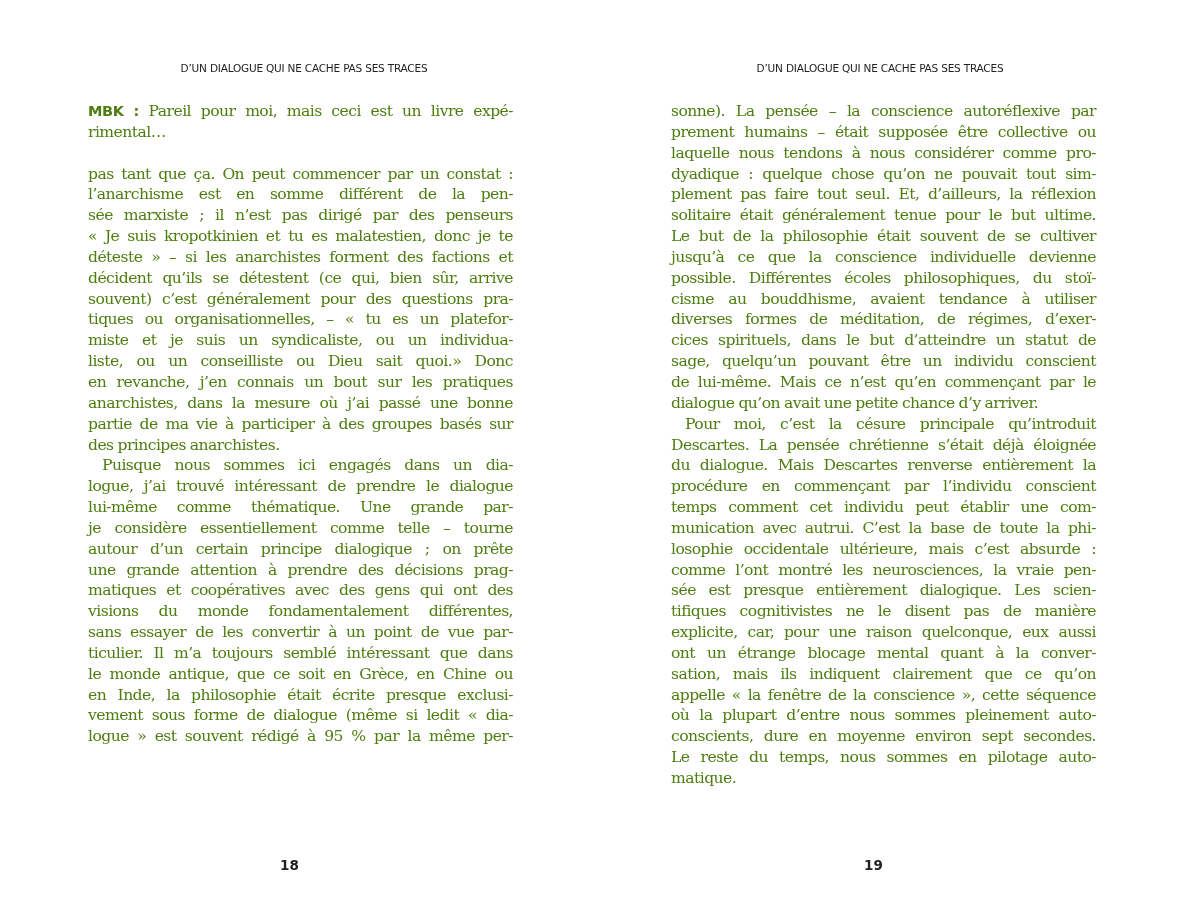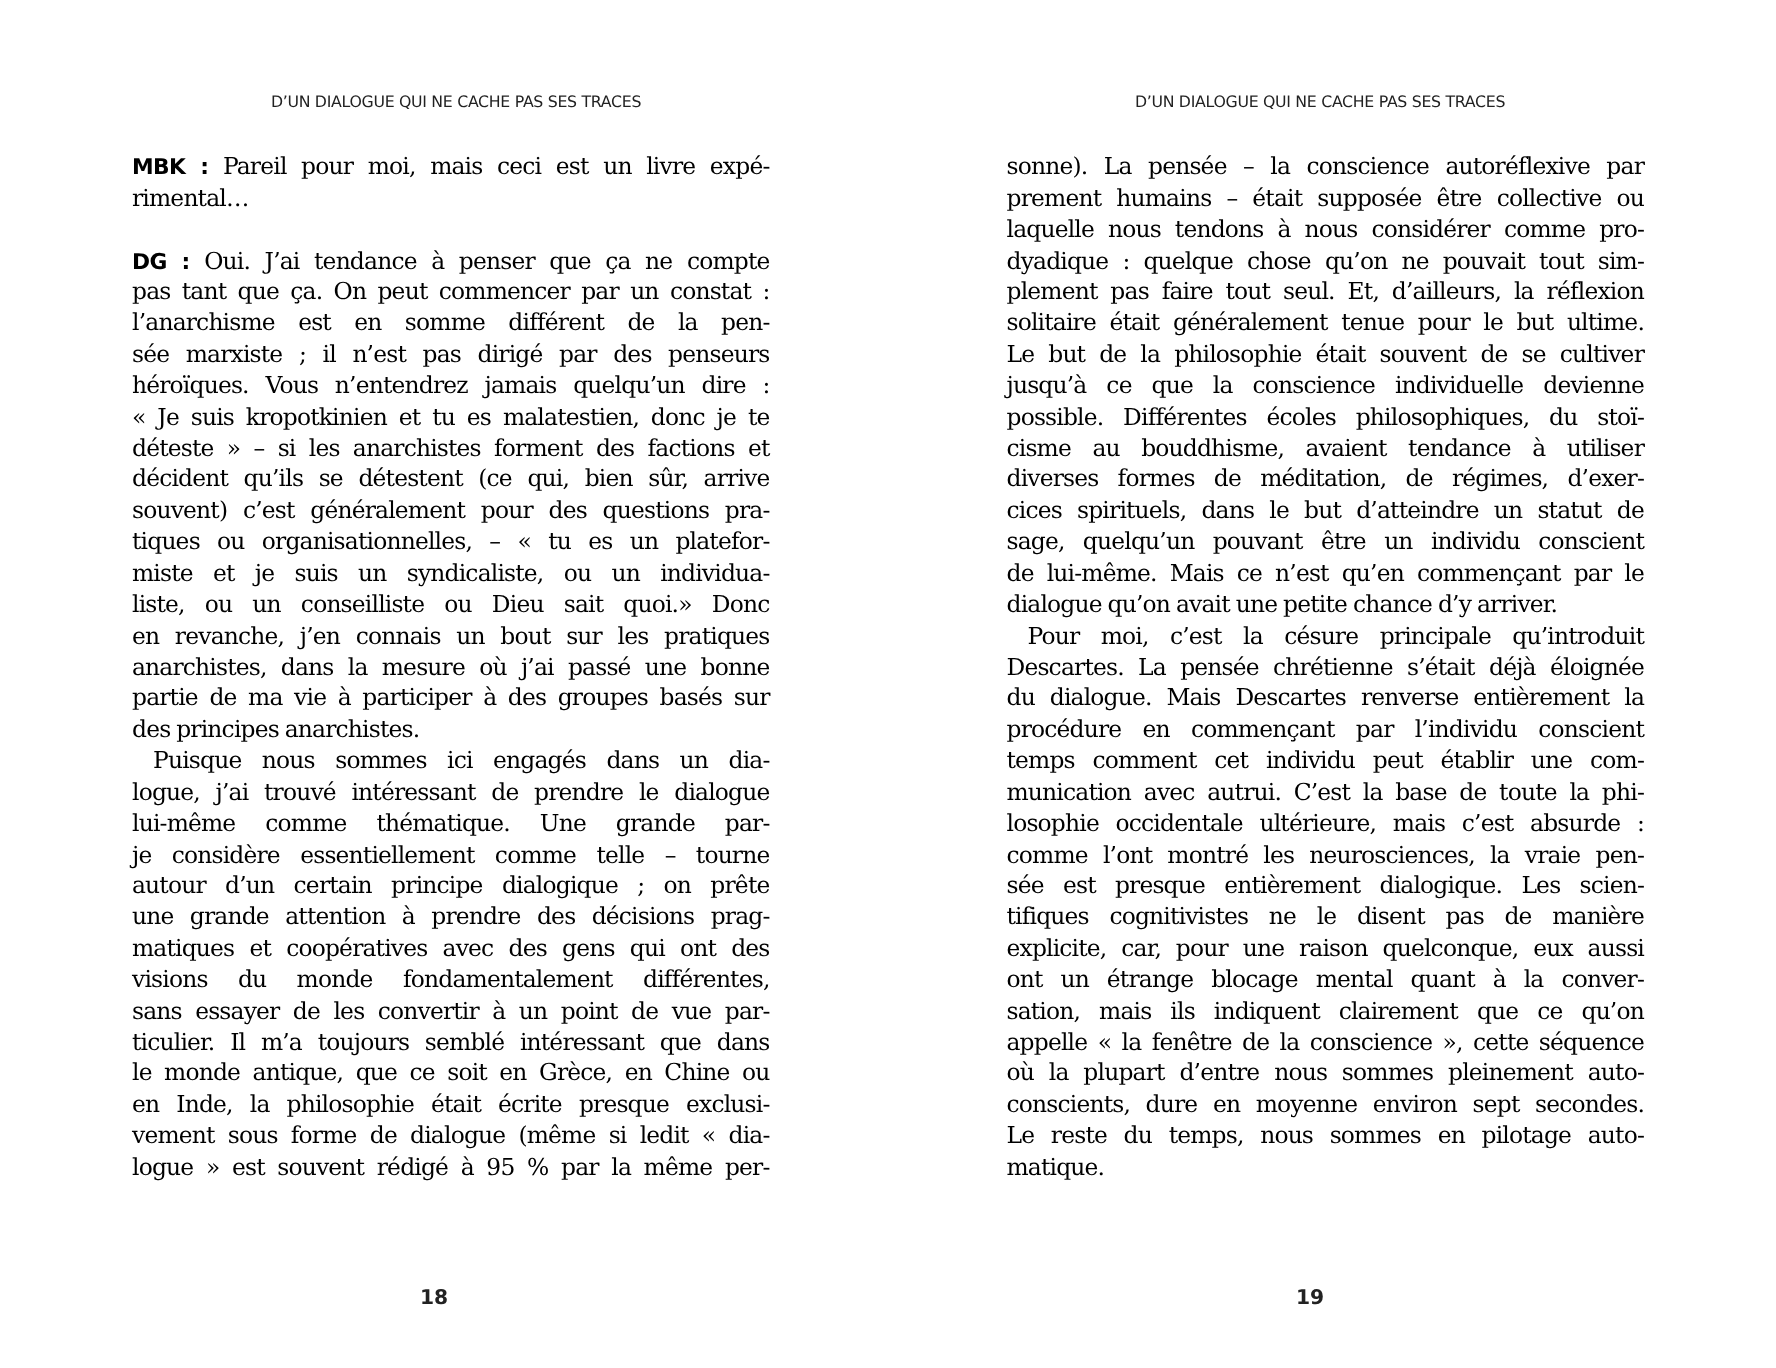--- a/index.html
+++ b/index.html
@@ -11,21 +11,21 @@
     position: absolute; top: 62px; left: 0; width: 100%;
     text-align: center;
     font-family: "DejaVu Sans", sans-serif;
     font-size: 10.5px; letter-spacing: -0.2px; color: #222;
   }
   .page.left .running-head { left: 8px; }
   .page.right .running-head { left: -8px; }
   .body-text {
     position: absolute; top: 101px; width: 425px;
     font-family: "DejaVu Serif", serif;
-    font-size: 15.6px; line-height: 20.85px; color: #000000;
+    font-size: 15.6px; line-height: 20.85px; color: #4d7c0f;
   }
   .page.left .body-text { left: 88px; }
   .page.right .body-text { left: 79px; }
   .line {
     display: block; height: 20.85px; white-space: nowrap;
     text-align: justify; text-align-last: justify;
     letter-spacing: -0.55px; word-spacing: -0.5px;
   }
   .line.last { text-align-last: left; }
   .line.indent { text-indent: 14px; }
@@ -46,25 +46,23 @@
 <body>
 
 <div class="page left">
   <div class="running-head">D’UN DIALOGUE QUI NE CACHE PAS SES TRACES</div>
   <div class="body-text">
 
     <span class="line"><span class="speaker">MBK :</span><span> Pareil pour moi, mais ceci est un livre expé-</span></span>
     <span class="line last">rimental…</span>
     <span class="line blank"></span>
 
-    <span class="line"><span class="speaker">DG :</span><span> Oui. J’ai tendance à penser que ça ne compte</span></span>
     <span class="line">pas tant que ça. On peut commencer par un constat :</span>
     <span class="line">l’anarchisme est en somme différent de la pen-</span>
     <span class="line">sée marxiste ; il n’est pas dirigé par des penseurs</span>
-    <span class="line">héroïques. Vous n’entendrez jamais quelqu’un dire :</span>
     <span class="line">« Je suis kropotkinien et tu es malatestien, donc je te</span>
     <span class="line">déteste » – si les anarchistes forment des factions et</span>
     <span class="line">décident qu’ils se détestent (ce qui, bien sûr, arrive</span>
     <span class="line">souvent) c’est généralement pour des questions pra-</span>
     <span class="line">tiques ou organisationnelles, – « tu es un platefor-</span>
     <span class="line">miste et je suis un syndicaliste, ou un individua-</span>
     <span class="line">liste, ou un conseilliste ou Dieu sait quoi.» Donc</span>
     <span class="line">en revanche, j’en connais un bout sur les pratiques</span>
     <span class="line">anarchistes, dans la mesure où j’ai passé une bonne</span>
     <span class="line">partie de ma vie à participer à des groupes basés sur</span>

